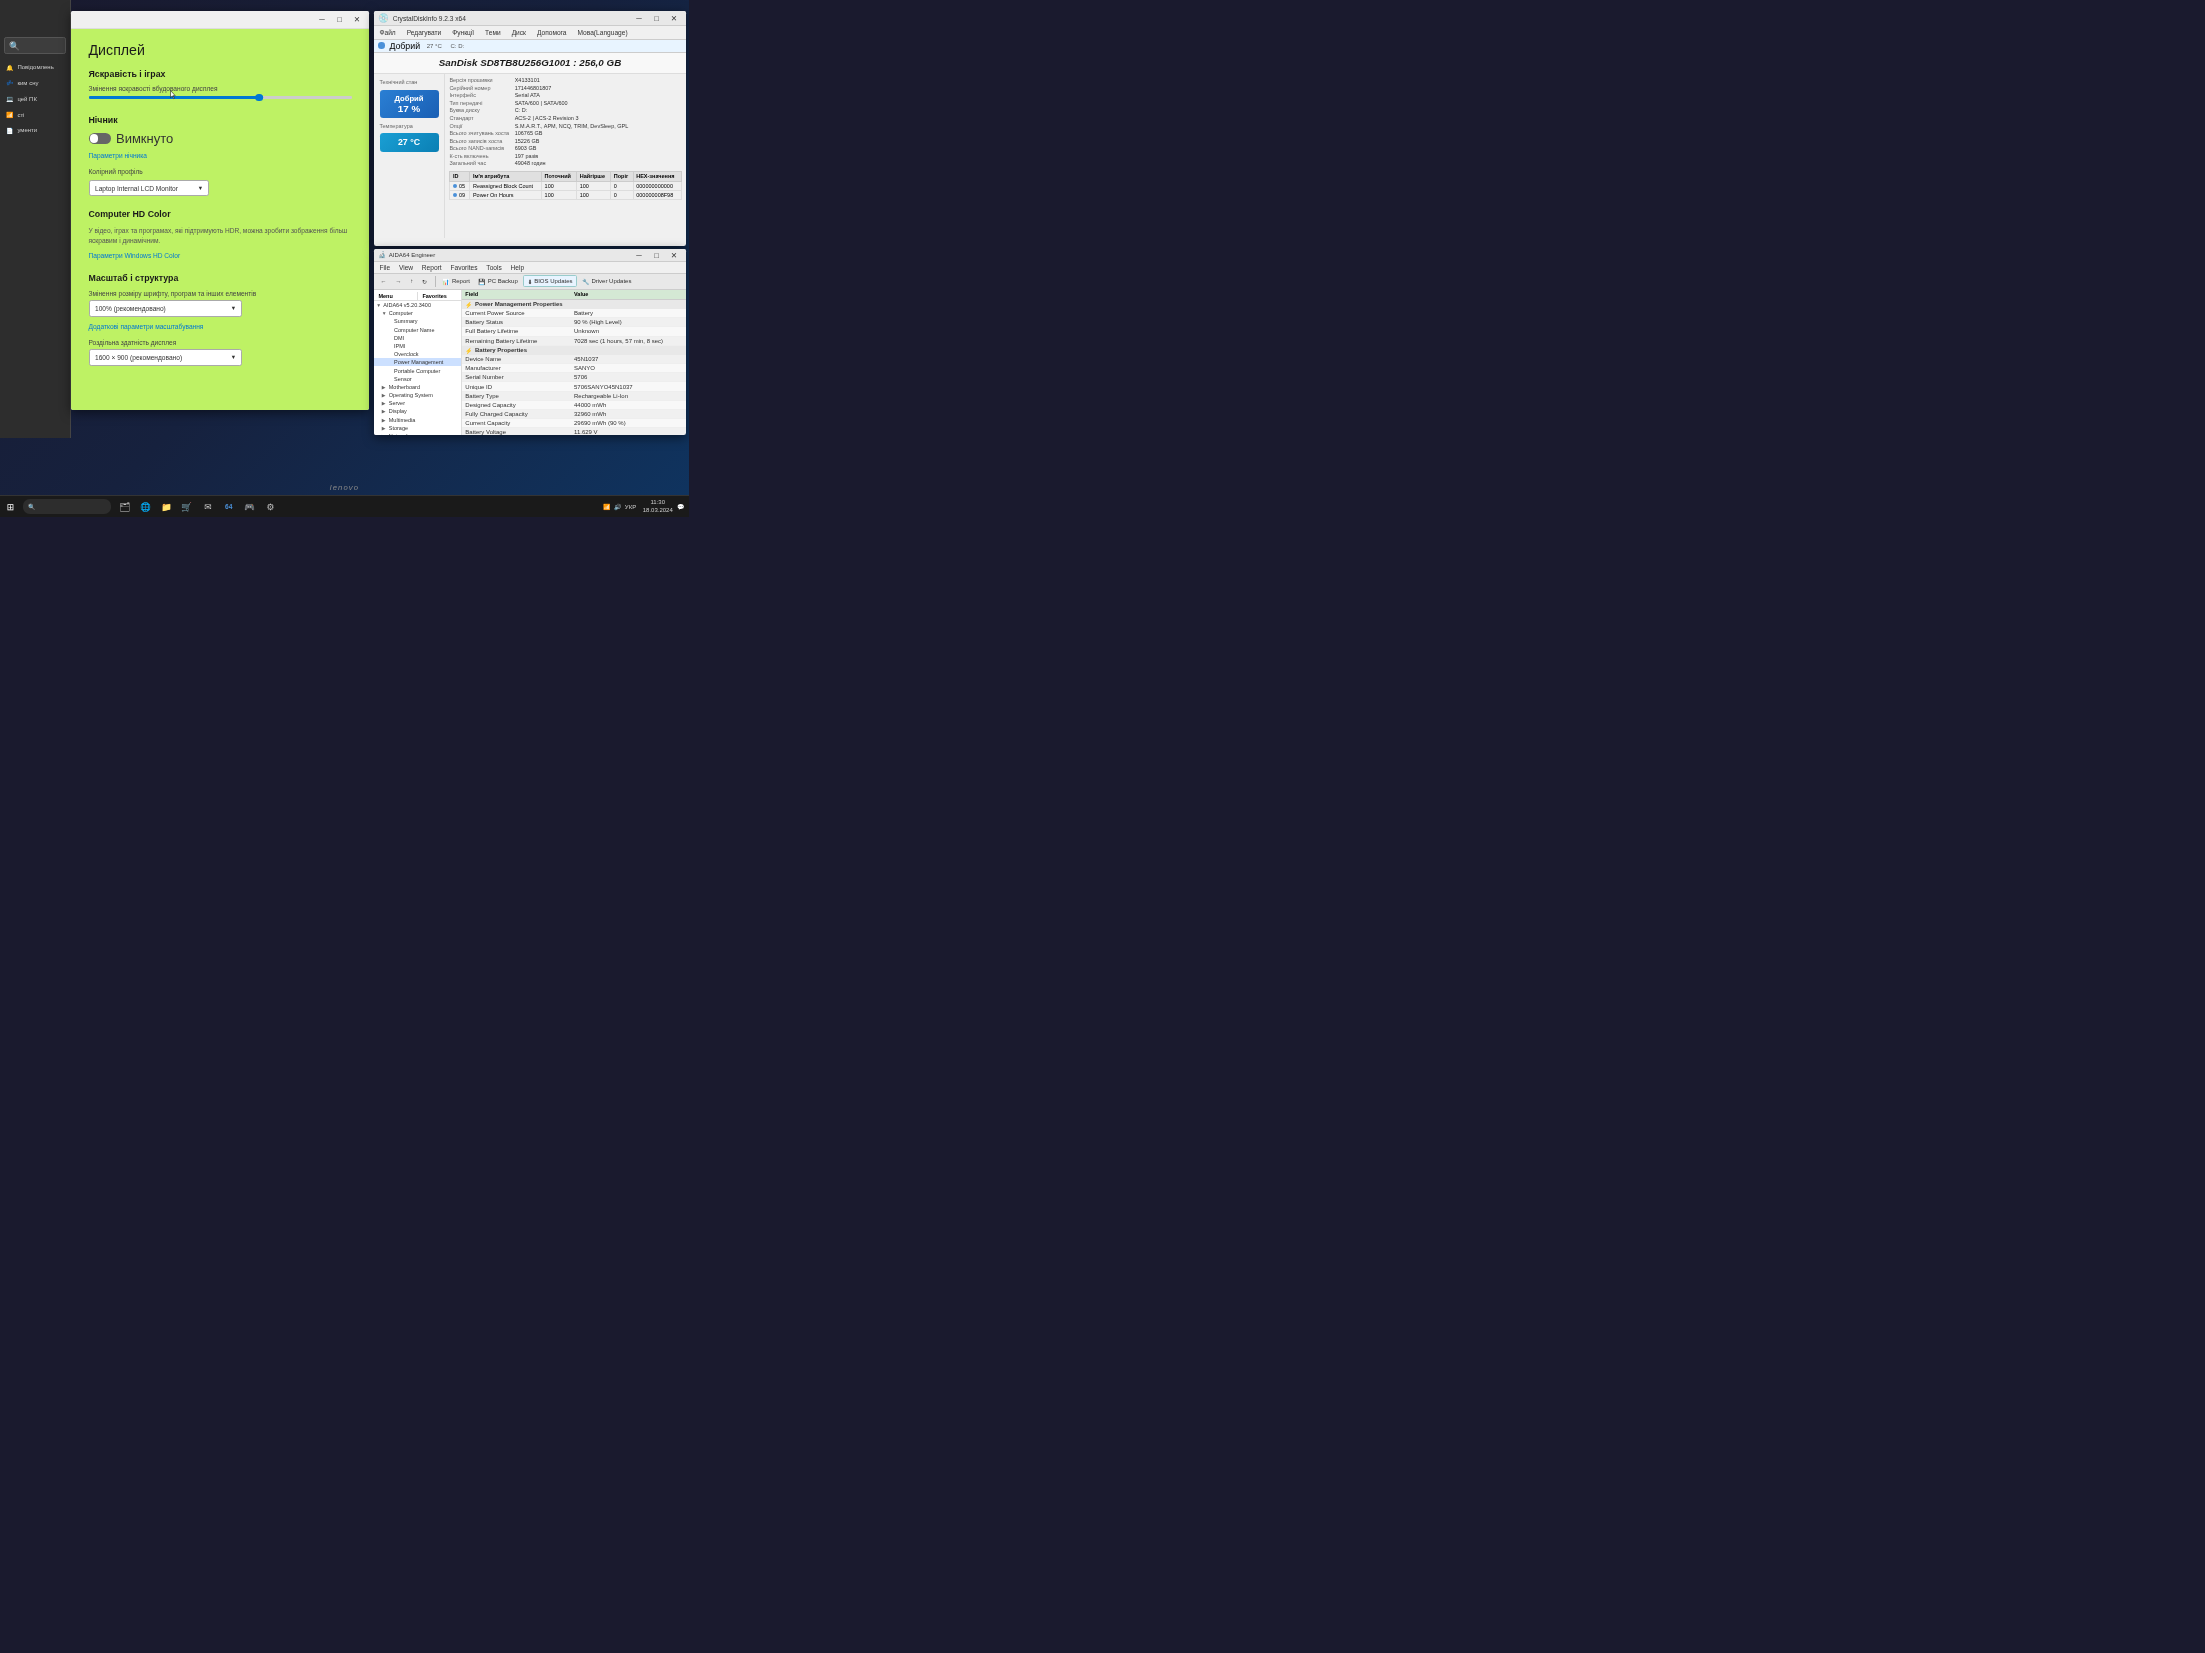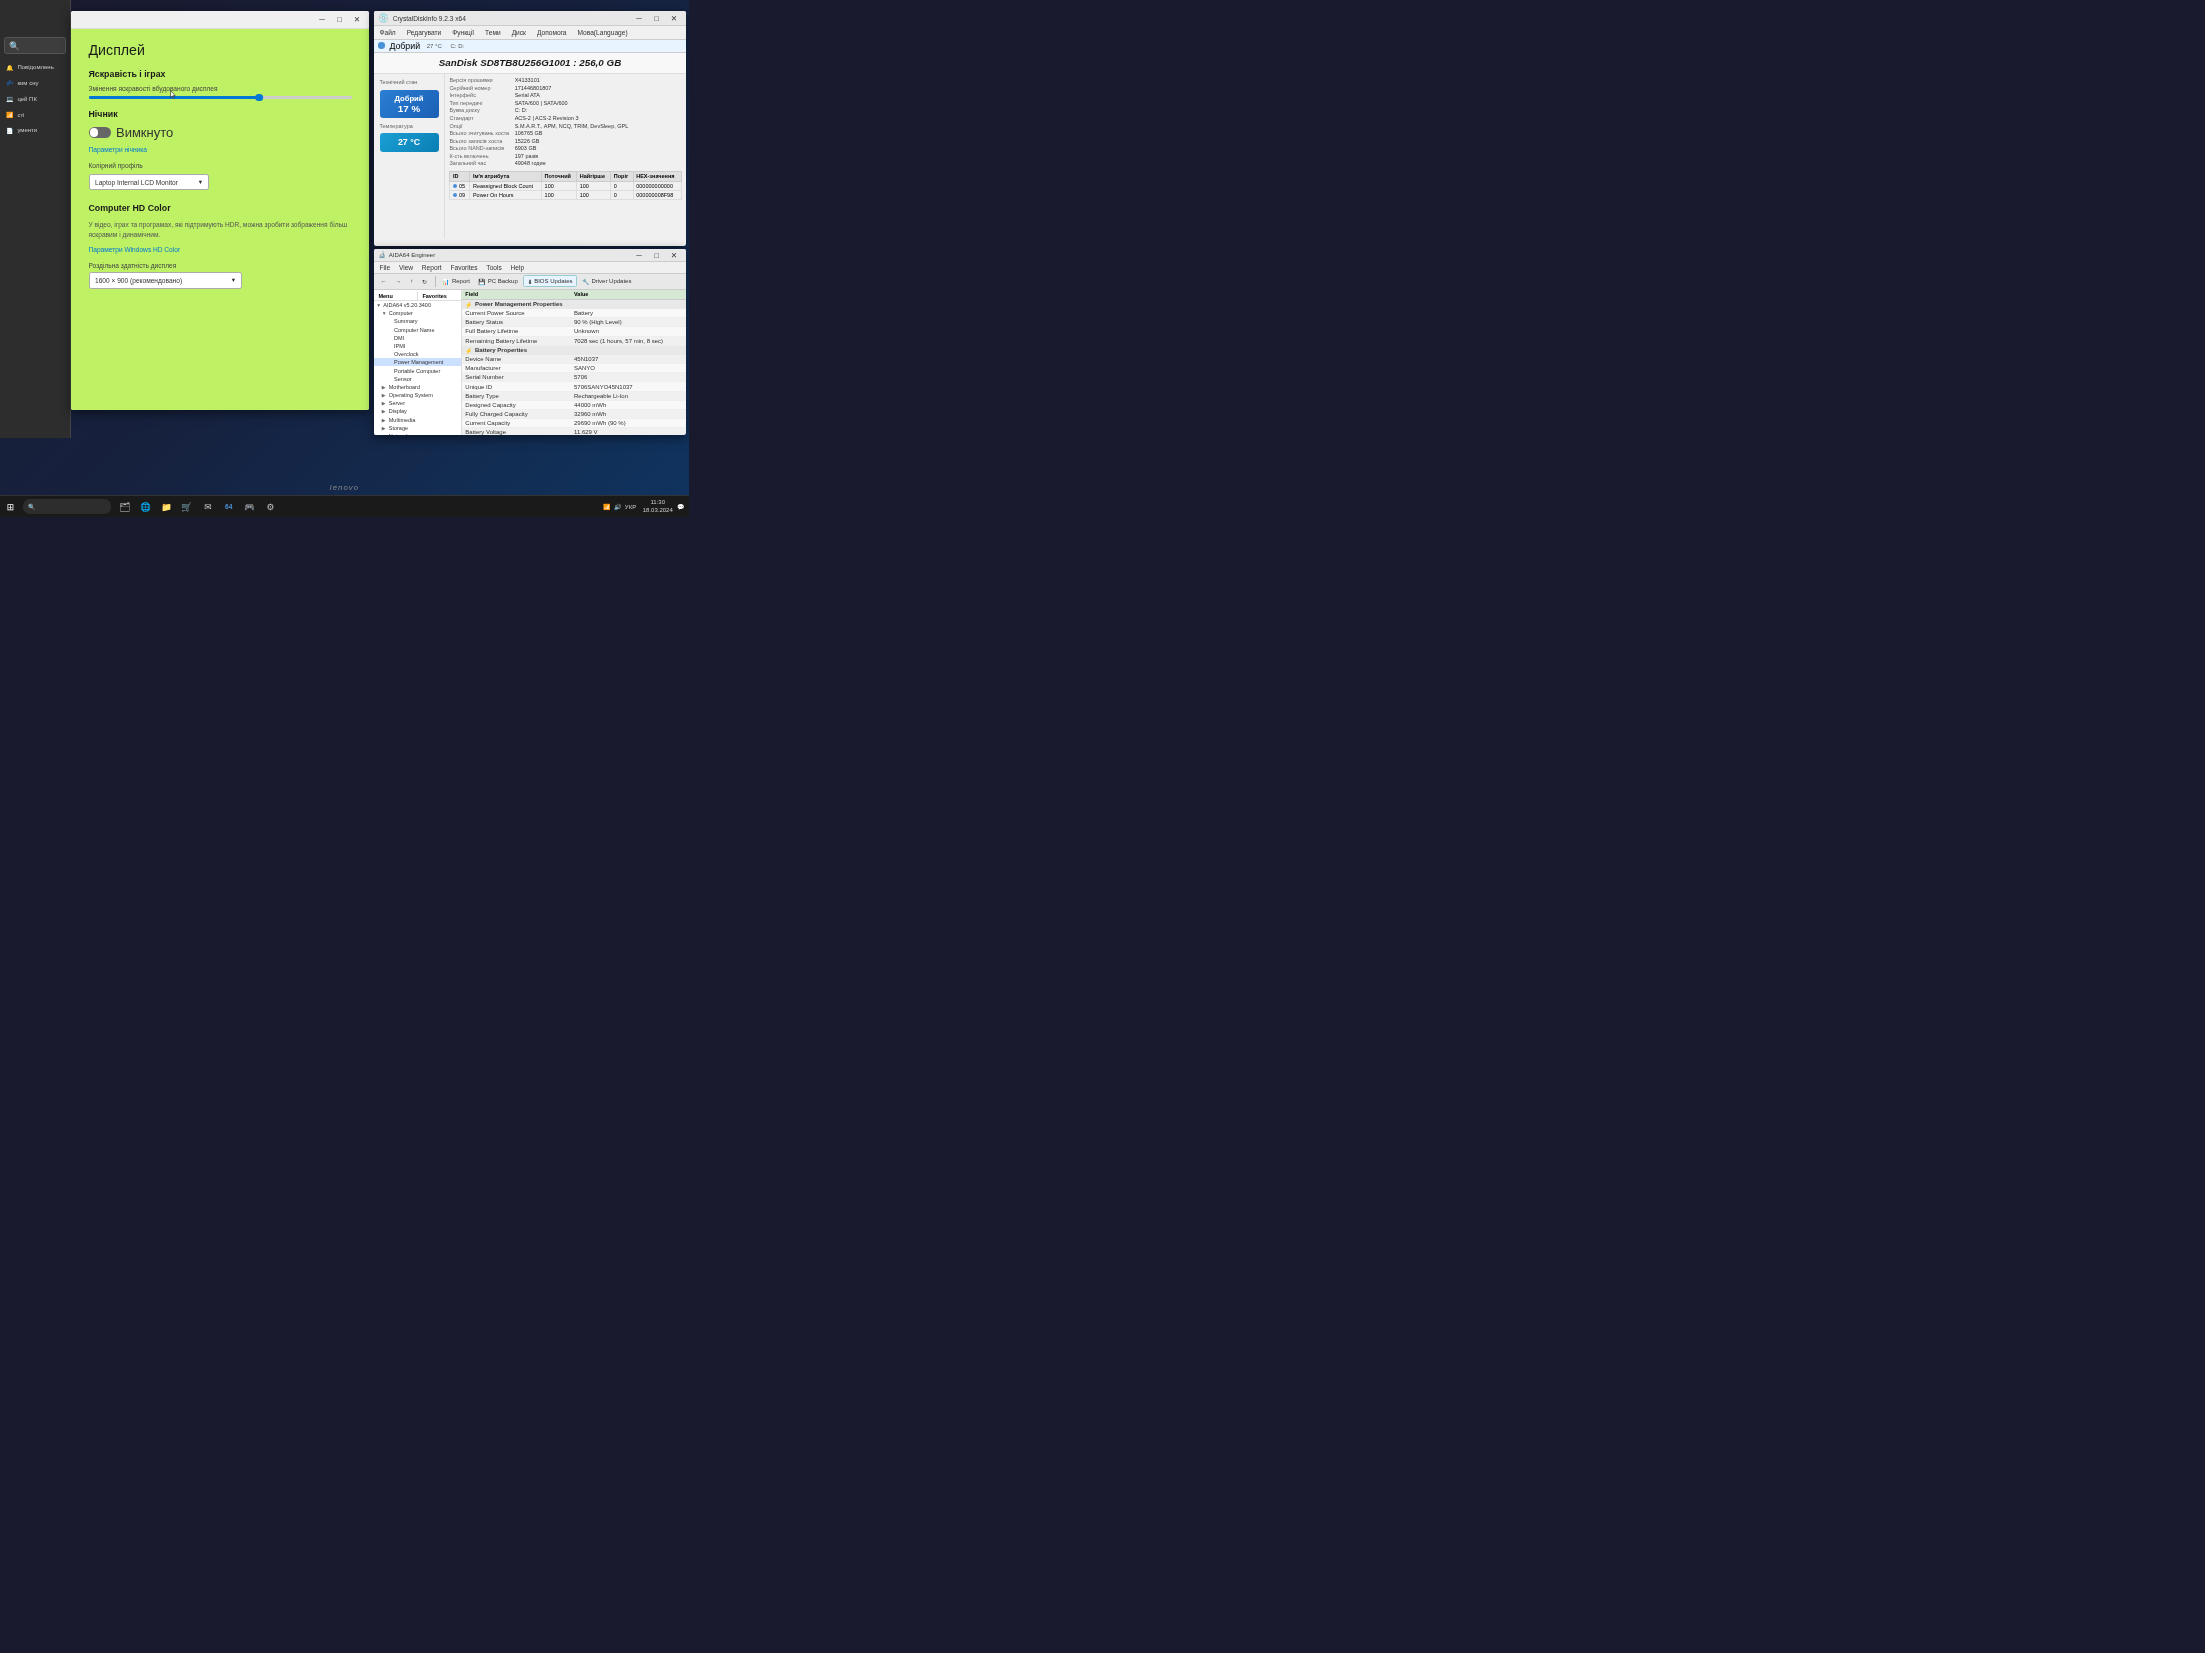--- a/index.html
+++ b/index.html
@@ -232,21 +232,21 @@
       left: 65%;
       top: -2.7px;
       width: 7.7px;
       height: 7.7px;
       background: #0078d4;
       border-radius: 50%;
       transform: translateX(-50%);
     }
 
     .night-section {
-      margin-top: 10px;
+      margin-top: 16px;
     }
 
     .toggle-row {
       display: flex;
       align-items: center;
       gap: 5.5px;
       margin-bottom: 3.3px;
     }
 
     .toggle {
@@ -754,20 +754,29 @@
           <span>▾</span>
         </div>
       </div>
 
       <div class="hd-color-section">
         <div class="section-title">Computer HD Color</div>
         <div class="hd-desc">У відео, іграх та програмах, які підтримують HDR, можна зробити зображення більш яскравим і динамічним.</div>
         <a class="link-text">Параметри Windows HD Color</a>
       </div>
 
+      <div class="scale-section">
+        <div class="section-title">Масштаб і структура</div>
+        <div class="scale-label">Змінення розміру шрифту, програм та інших елементів</div>
+        <div class="scale-dropdown">
+          <span>100% (рекомендовано)</span>
+          <span>▾</span>
+        </div>
+        <a class="link-text">Додаткові параметри масштабування</a>
+      </div>
 
       <div class="resolution-section">
         <div class="scale-label">Роздільна здатність дисплея</div>
         <div class="resolution-dropdown">
           <span>1600 × 900 (рекомендовано)</span>
           <span>▾</span>
         </div>
       </div>
     </div>
   </div>

